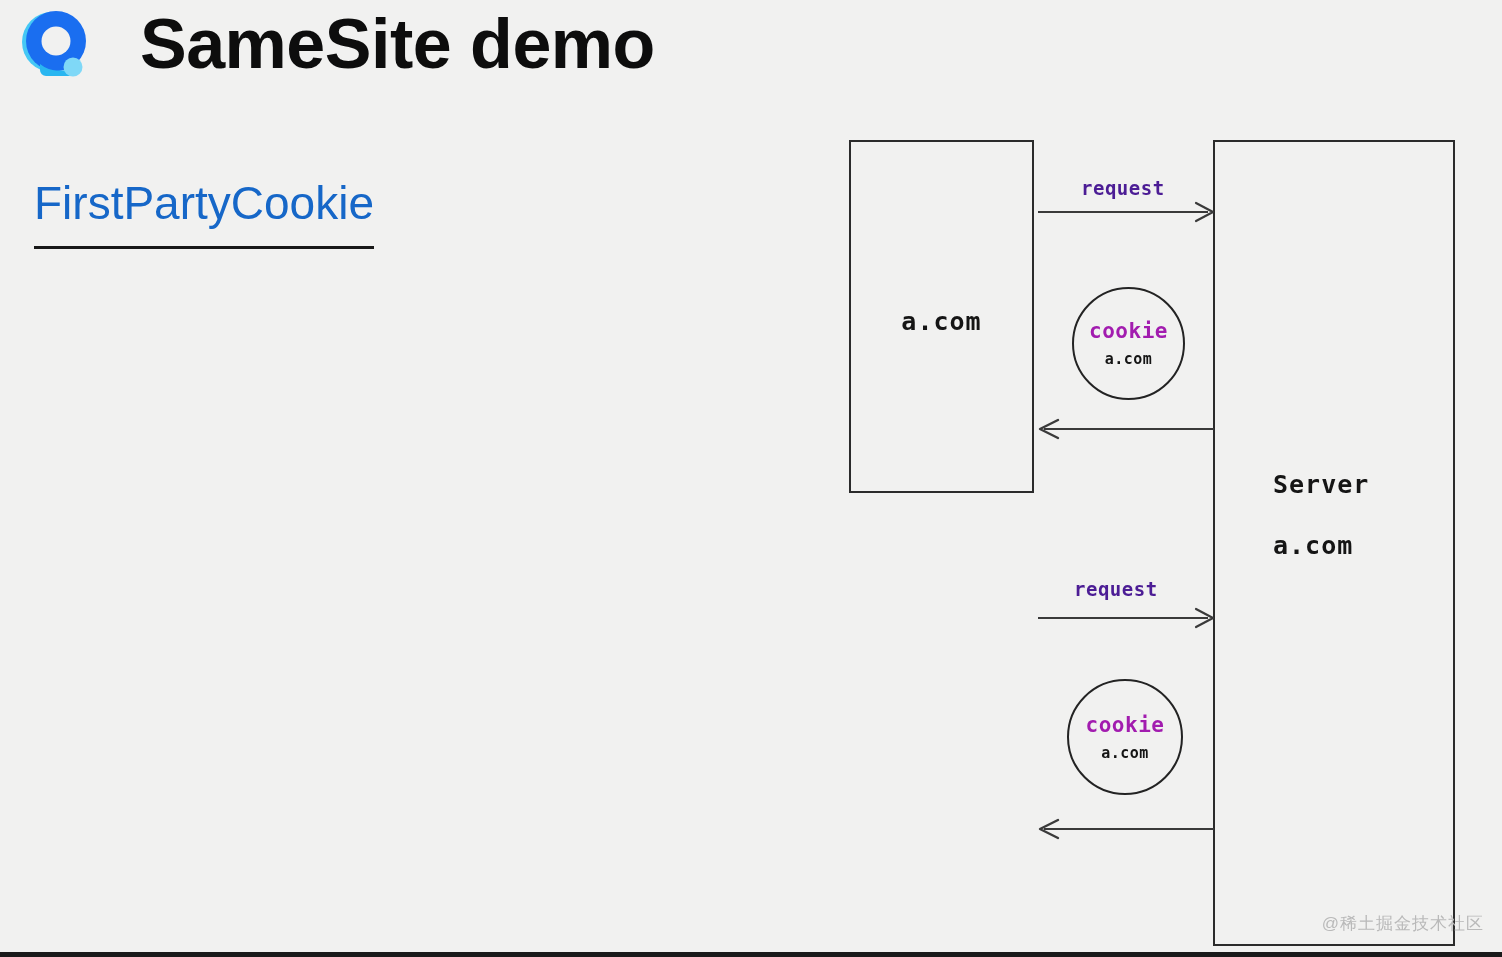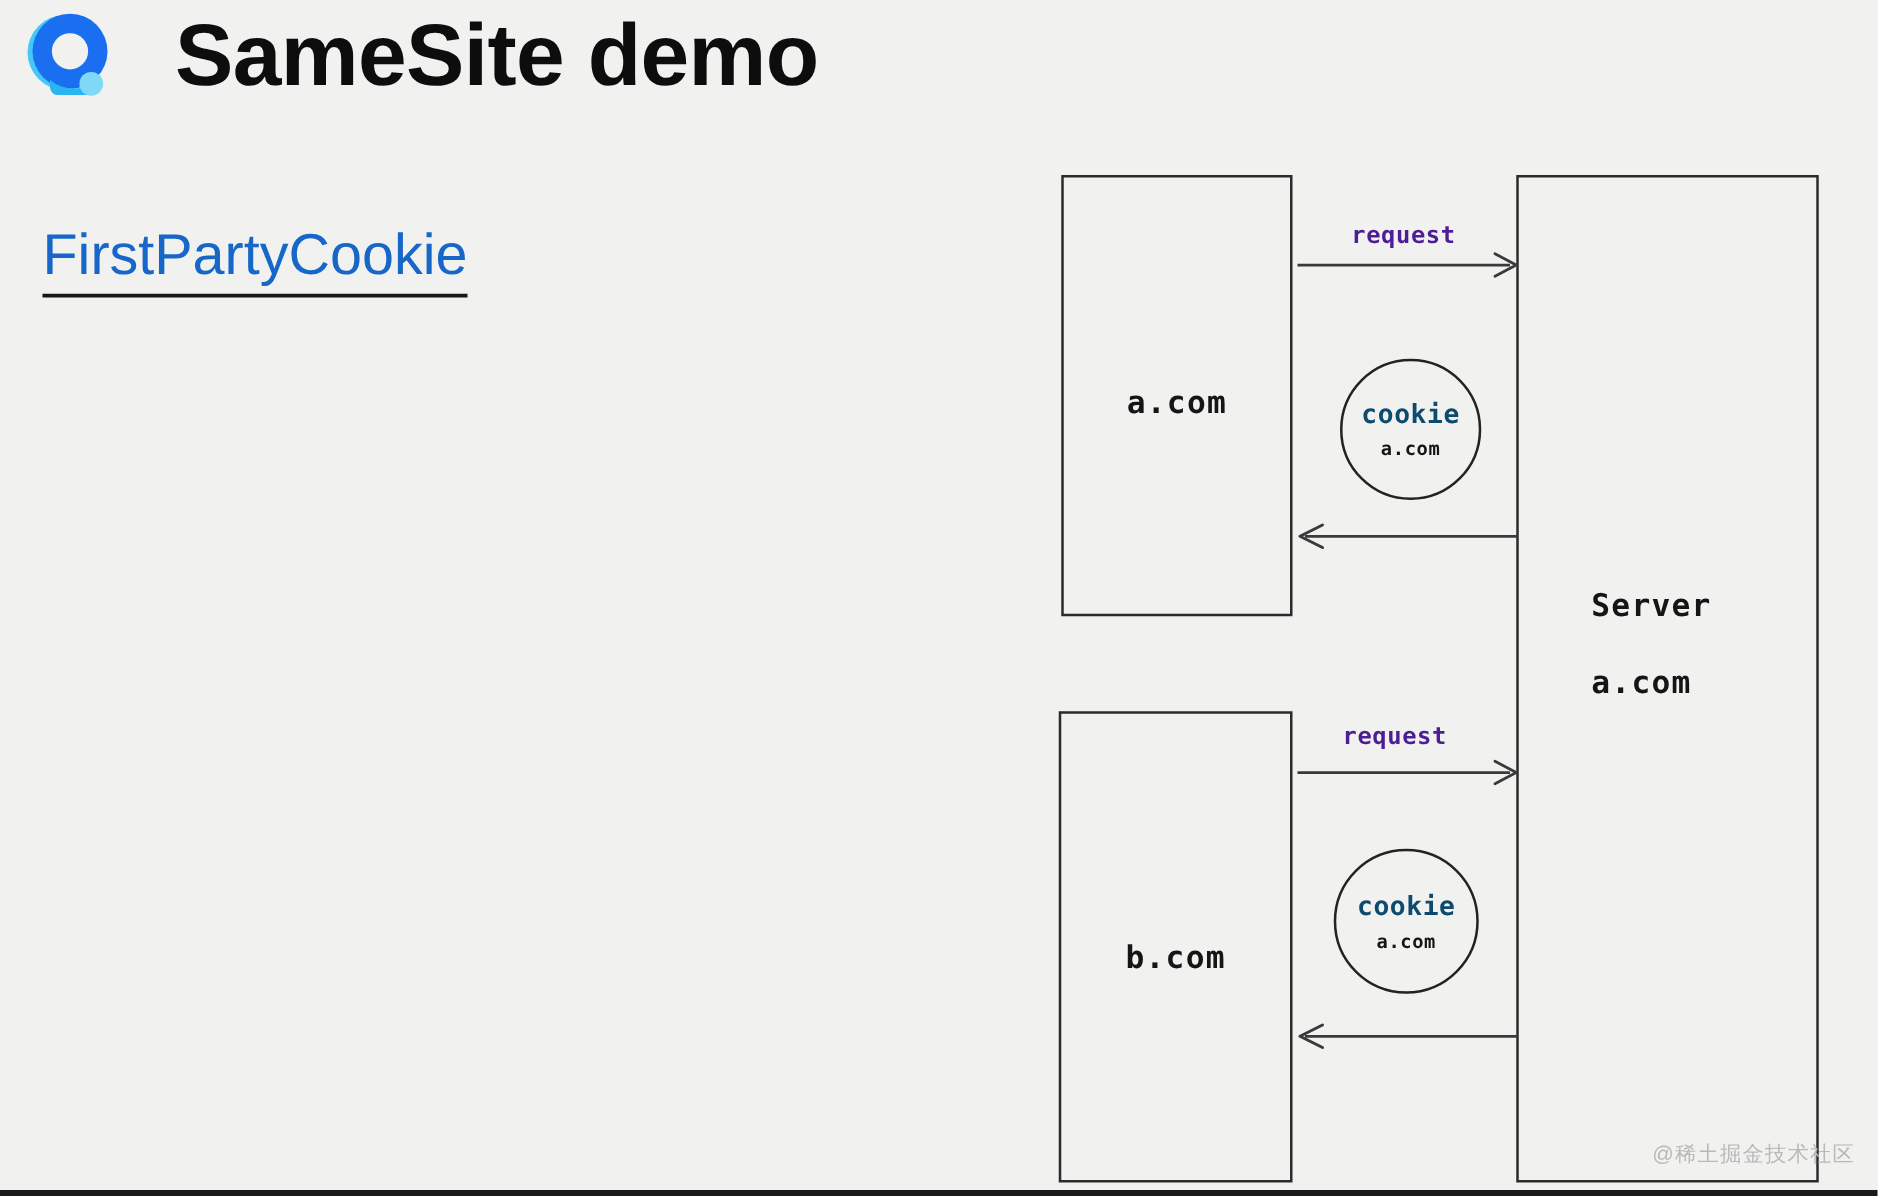--- a/index.html
+++ b/index.html
@@ -52,21 +52,21 @@
   .demo-link {
     display: block;
     font-size: 46px;
     color: #1667c8;
     font-family: "Liberation Sans", sans-serif;
     text-decoration: none;
     border-bottom: 3px solid #181818;
     width: max-content;
     line-height: 1.12;
     margin-bottom: 73px;
-    padding-bottom: 5px;
+    padding-bottom: 16px;
     cursor: pointer;
   }
 
   
   #diagram {
     position: absolute;
     left: 0;
     top: 0;
     width: 1502px;
     height: 957px;
@@ -114,21 +114,21 @@
     box-sizing: border-box;
     display: flex;
     flex-direction: column;
     align-items: center;
     justify-content: center;
   }
   .circle .c-main {
     font-family: "DejaVu Sans Mono", "Liberation Mono", monospace;
     font-size: 21px;
     font-weight: bold;
-    color: #0c4a6e;
+    color: #a21caf;
     letter-spacing: 0.5px;
     margin-bottom: 7px;
   }
   .circle .c-sub {
     font-family: "DejaVu Sans Mono", "Liberation Mono", monospace;
     font-size: 15px;
     font-weight: bold;
     color: #151515;
     letter-spacing: 0.5px;
   }
@@ -192,23 +192,20 @@
 <div id="links">
   <a class="demo-link" href="#">FirstPartyCookie</a>
 </div>
 
 <div id="diagram">
 
   <div class="box hit" id="box-acom">
     <div class="box-label" style="top:165px;">a.com</div>
   </div>
 
-  <div class="box hit" id="box-bcom">
-    <div class="box-label" style="top:180px;">b.com</div>
-  </div>
 
   <div class="box hit" id="box-server">
     <div class="server-text" style="left:58px; top:328px;">Server</div>
     <div class="server-text" style="left:58px; top:389px;">a.com</div>
   </div>
 
   <div class="arrow-label" id="label-request-top">request</div>
 
   <svg class="arrow-svg" style="left:1036px; top:200px;" width="182" height="26">
     <line x1="2" y1="12" x2="172" y2="12" stroke="#3a3a3a" stroke-width="2.2"></line>

